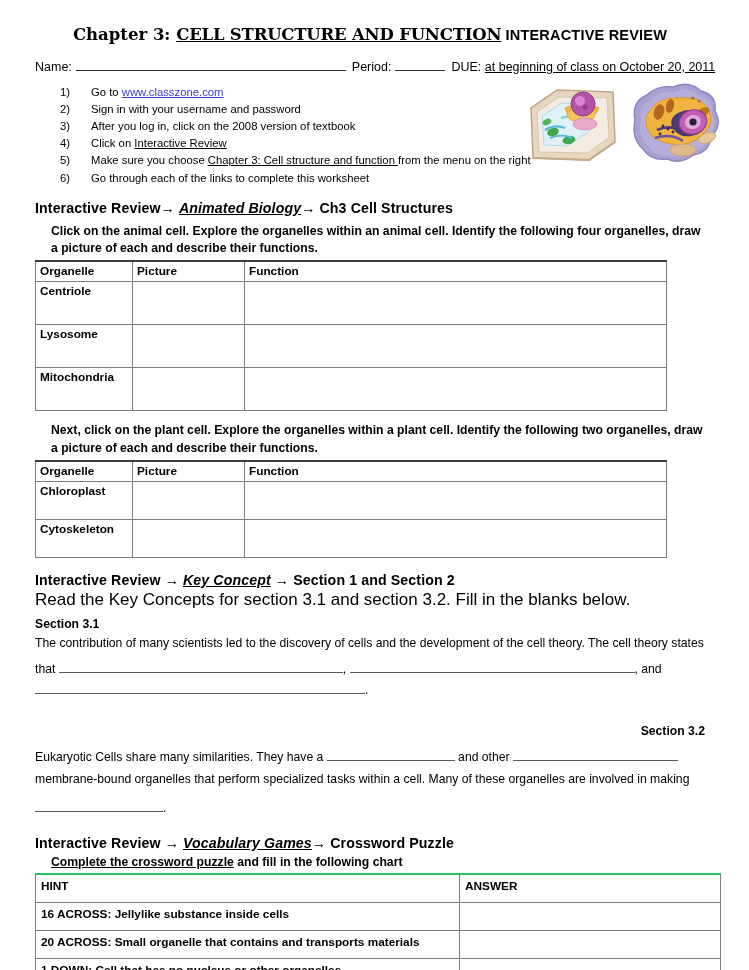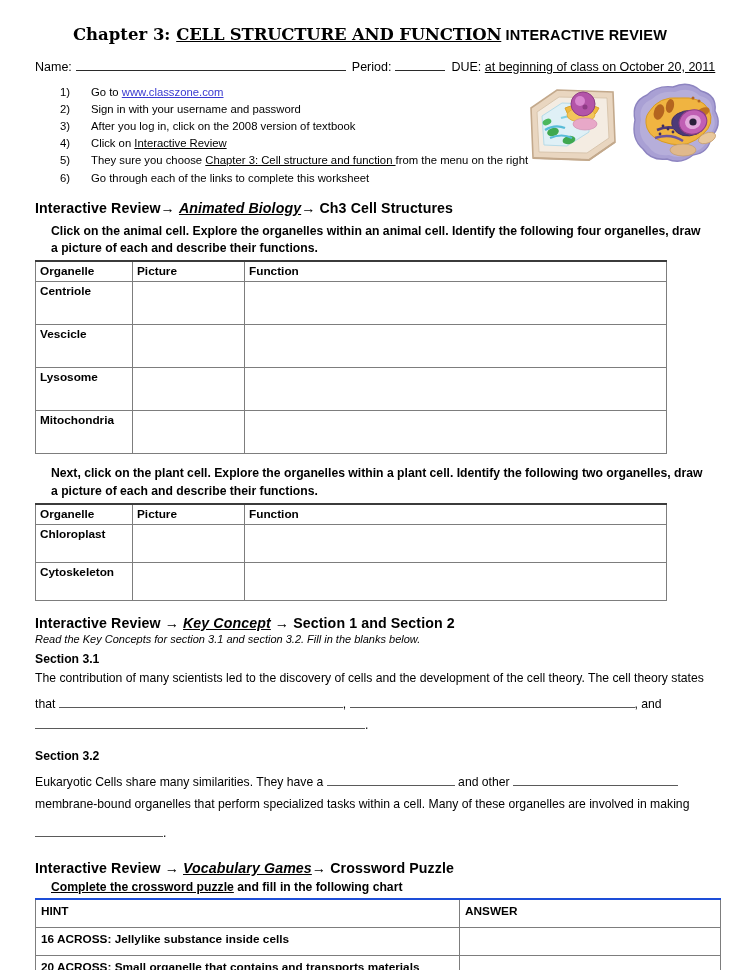--- a/index.html
+++ b/index.html
@@ -118,22 +118,21 @@
     font-weight: bold;
   }
 
   .para {
     font-size: 12.2px;
     line-height: 1.42;
     margin: 7px 0 0 16px;
   }
   .para.tight { margin-top: 6px; }
   .italic-note {
-    font-size: 11px;
-    font-style: italic;
+    font-size: 17px;
     margin: 2px 0 0 0;
   }
   .subhead {
     font-size: 12.2px;
     font-weight: bold;
     margin: 7px 0 0 0;
   }
 
   
   table.grid {
@@ -170,21 +169,21 @@
   table.cw td {
     border: 1px solid #7d7d7d;
     padding: 4px 5px 4px 5px;
     font-size: 11.8px;
     font-weight: bold;
     vertical-align: top;
     line-height: 1.2;
     height: 19px;
   }
   table.cw tr.hdr td {
-    border-top: 2px solid #1d4ed8;
+    border-top: 2px solid #22c55e;
   }
   table.cw td.hintcol { width: 413px; }
 
   
   .blanks-para {
     font-size: 12.2px;
     line-height: 1.95;
     margin: 4px 0 0 0;
   }
   .bl {
@@ -267,46 +266,41 @@
 
     <div class="doc-title"><span class="t-chapter">Chapter 3: </span><span class="t-caps">CELL STRUCTURE AND FUNCTION</span><span class="t-sans"> INTERACTIVE REVIEW</span></div>
 
     <div class="nameline"><span>Name:</span><span class="ul-blank" style="width:270px; margin:0 6px 0 4px;"></span><span>Period:</span><span class="ul-blank" style="width:50px; margin:0 6px 0 4px;"></span><span>DUE:</span>&nbsp;<span class="u-text">at beginning of class on October 20, 2011</span></div>
 
     <ol class="steps">
       <li><span class="num">1)</span><span>Go to </span><a class="link" href="#">www.classzone.com</a></li>
       <li><span class="num">2)</span><span>Sign in with your username and password</span></li>
       <li><span class="num">3)</span><span>After you log in, click on the 2008 version of textbook</span></li>
       <li><span class="num">4)</span><span>Click on </span><span class="u-text">Interactive Review</span></li>
-      <li><span class="num">5)</span><span>They sure you choose </span><span class="u-text">Chapter 3: Cell structure and function </span><span>from the menu on the right</span></li>
+      <li><span class="num">5)</span><span>Make sure you choose </span><span class="u-text">Chapter 3: Cell structure and function </span><span>from the menu on the right</span></li>
       <li><span class="num">6)</span><span>Go through each of the links to complete this worksheet</span></li>
     </ol>
 
     <div class="sechead"><span>Interactive Review</span><span class="arrow">→ </span><span class="em">Animated Biology</span><span class="arrow">→ </span><span>Ch3 Cell Structures</span></div>
 
     <p class="para" style="font-weight:bold;">Click on the animal cell.  Explore the organelles within an animal cell.  Identify the following four organelles, draw a picture of each and describe their functions.</p>
 
     <table class="grid">
       <tbody>
           <tr class="hdr">
         <td class="c1">Organelle</td>
         <td class="c2">Picture</td>
         <td>Function</td>
       </tr>
       <tr>
         <td class="c1 body">Centriole</td>
         <td class="c2 body"></td>
         <td class="body"></td>
       </tr>
       <tr>
-        <td class="c1 body">Vescicle</td>
-        <td class="c2 body"></td>
-        <td class="body"></td>
-      </tr>
-      <tr>
         <td class="c1 body">Lysosome</td>
         <td class="c2 body"></td>
         <td class="body"></td>
       </tr>
       <tr>
         <td class="c1 body">Mitochondria</td>
         <td class="c2 body"></td>
         <td class="body"></td>
       </tr>
     </tbody>
@@ -336,21 +330,21 @@
 
     <div class="sechead" style="margin-top:14px;"><span>Interactive Review </span><span class="arrow">→ </span><span class="em">Key Concept</span><span class="arrow"> → </span><span>Section 1 and Section 2</span></div>
 
     <p class="italic-note">Read the Key Concepts for section 3.1 and section 3.2.  Fill in the blanks below.</p>
 
     <div class="subhead">Section 3.1</div>
     <p class="blanks-line" style="margin-top:3px;">The contribution of many scientists led to the discovery of cells and the development of the cell theory.  The cell theory states</p>
     <p class="blanks-para"><span>that </span><span class="bl" style="width:284px;"></span><span>, </span><span class="bl" style="width:285px;"></span><span>, and</span></p>
     <p class="blanks-line" style="margin-top:0;"><span class="bl" style="width:330px;"></span><span>.</span></p>
 
-    <div class="subhead" style="margin-top:13px;">Section 3.2</div>
+    <div class="subhead" style="margin-top:23px;text-align:right;">Section 3.2</div>
     <p class="blanks-para" style="margin-top:8px;"><span>Eukaryotic  Cells share many similarities.  They have a </span><span class="bl" style="width:128px;"></span><span> and other </span><span class="bl" style="width:165px;"></span></p>
     <p class="blanks-line" style="margin-top:0;">membrane-bound organelles that perform specialized tasks within a cell. Many of these organelles are involved in making</p>
     <p class="blanks-line" style="margin-top:10px;"><span class="bl" style="width:128px;"></span><span>.</span></p>
 
     <div class="sechead" style="margin-top:16px;"><span>Interactive Review </span><span class="arrow">→ </span><span class="em">Vocabulary Games</span><span class="arrow">→ </span><span>Crossword Puzzle</span></div>
 
     <p class="para tight" style="font-weight:bold; margin-top:3px;"><span class="u-text">Complete the crossword puzzle</span><span> and fill in the following chart</span></p>
 
     <table class="cw">
       <tbody>

